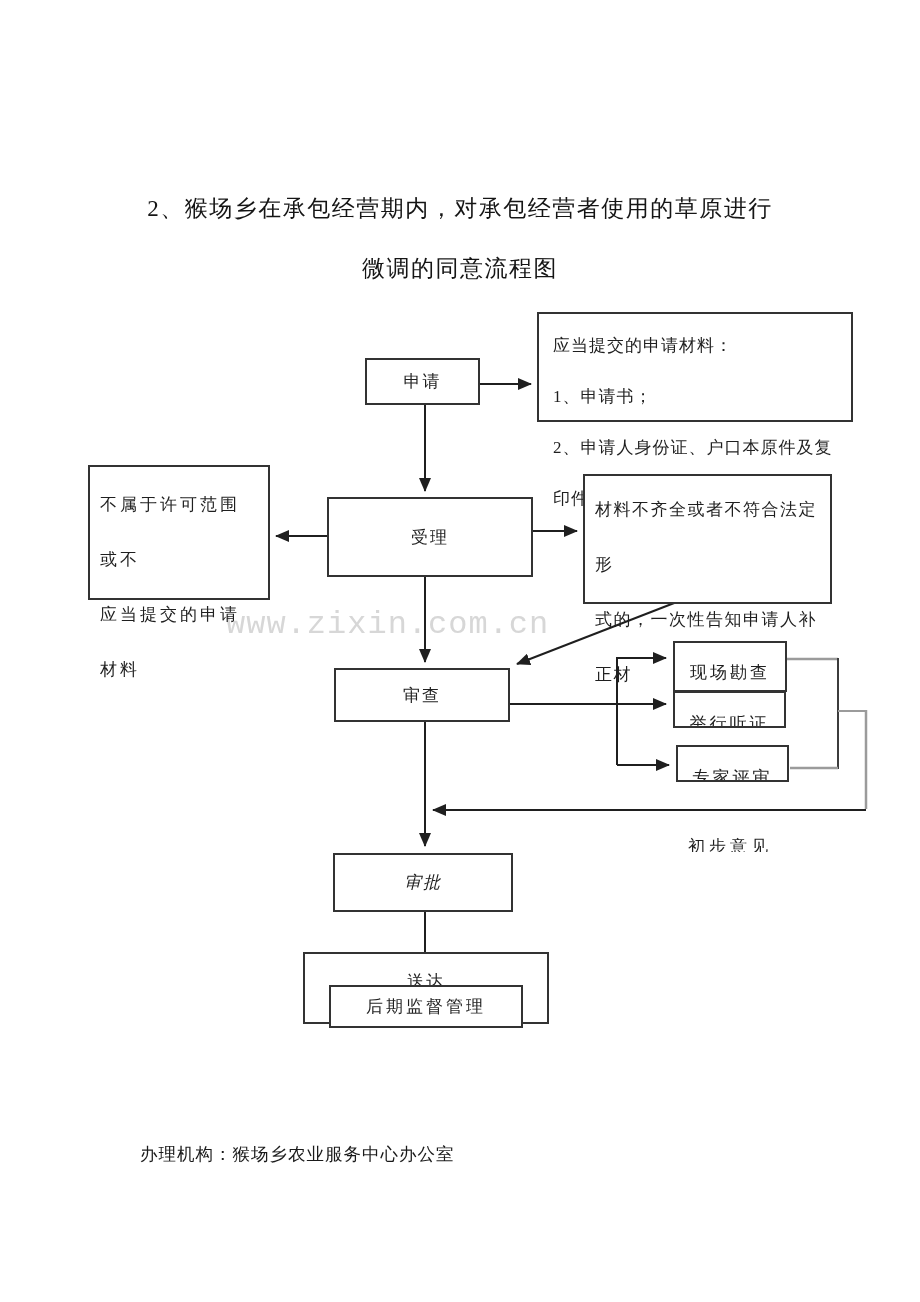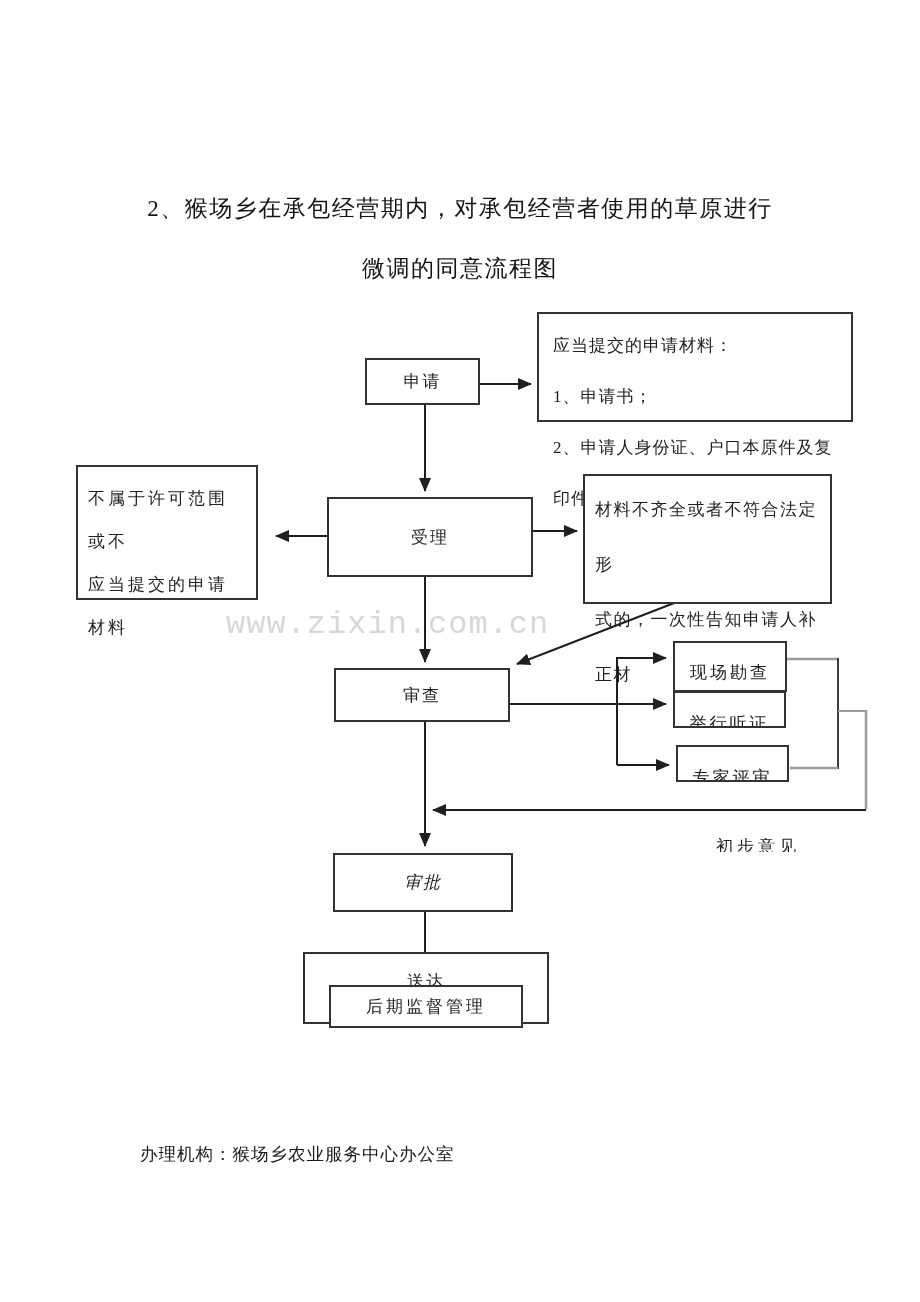--- a/index.html
+++ b/index.html
@@ -90,21 +90,21 @@
   <div class="box node" style="left:365px; top:358px; width:115px; height:47px;">
     <span>申请</span>
   </div>
 
   <div class="box textbox" style="left:537px; top:312px; width:316px; height:110px; padding:6px 14px; line-height:51px; letter-spacing:1px;">
     <div>应当提交的申请材料：</div>
     <div>1、申请书；</div>
     <div>2、申请人身份证、户口本原件及复印件；</div>
   </div>
 
-  <div class="box textbox" style="left:76px; top:465px; width:182px; height:135px; padding:10px 10px; line-height:43px; letter-spacing:3px;">
+  <div class="box textbox" style="left:88px; top:465px; width:182px; height:135px; padding:10px 10px; line-height:55px; letter-spacing:3px;">
     <div>不属于许可范围或不</div>
     <div>应当提交的申请材料</div>
   </div>
 
   <div class="box node" style="left:327px; top:497px; width:206px; height:80px; ">
     <span>受理</span>
   </div>
 
   <div class="box textbox" style="left:583px; top:474px; width:249px; height:130px; padding:6px 10px; line-height:55px; letter-spacing:1.5px;">
     <div>材料不齐全或者不符合法定形</div>
@@ -120,21 +120,21 @@
   </div>
 
   <div class="box clipbox" style="left:673px; top:691px; width:113px; height:37px;">
     <span class="clip-label" style="top:21px;">举行听证</span>
   </div>
 
   <div class="box clipbox" style="left:676px; top:745px; width:113px; height:37px;">
     <span class="clip-label" style="top:21px;">专家评审</span>
   </div>
 
-  <div class="free-label" style="left:688px; top:835px; height:17px; width:110px;margin-left:28px;">初步意见</div>
+  <div class="free-label" style="left:688px; top:835px; height:17px; width:110px;">初步意见</div>
 
   <div class="box node" style="left:333px; top:853px; width:180px; height:59px;font-style:italic;">
     <span>审批</span>
   </div>
 
   <div class="box" style="left:303px; top:952px; width:246px; height:72px;">
     <div style="position:absolute; left:0; right:0; top:16px; text-align:center; letter-spacing:2px;">送达</div>
   </div>
   <div class="box node" style="left:329px; top:985px; width:194px; height:43px; z-index:3; letter-spacing:3px;">
     <span>后期监督管理</span>

